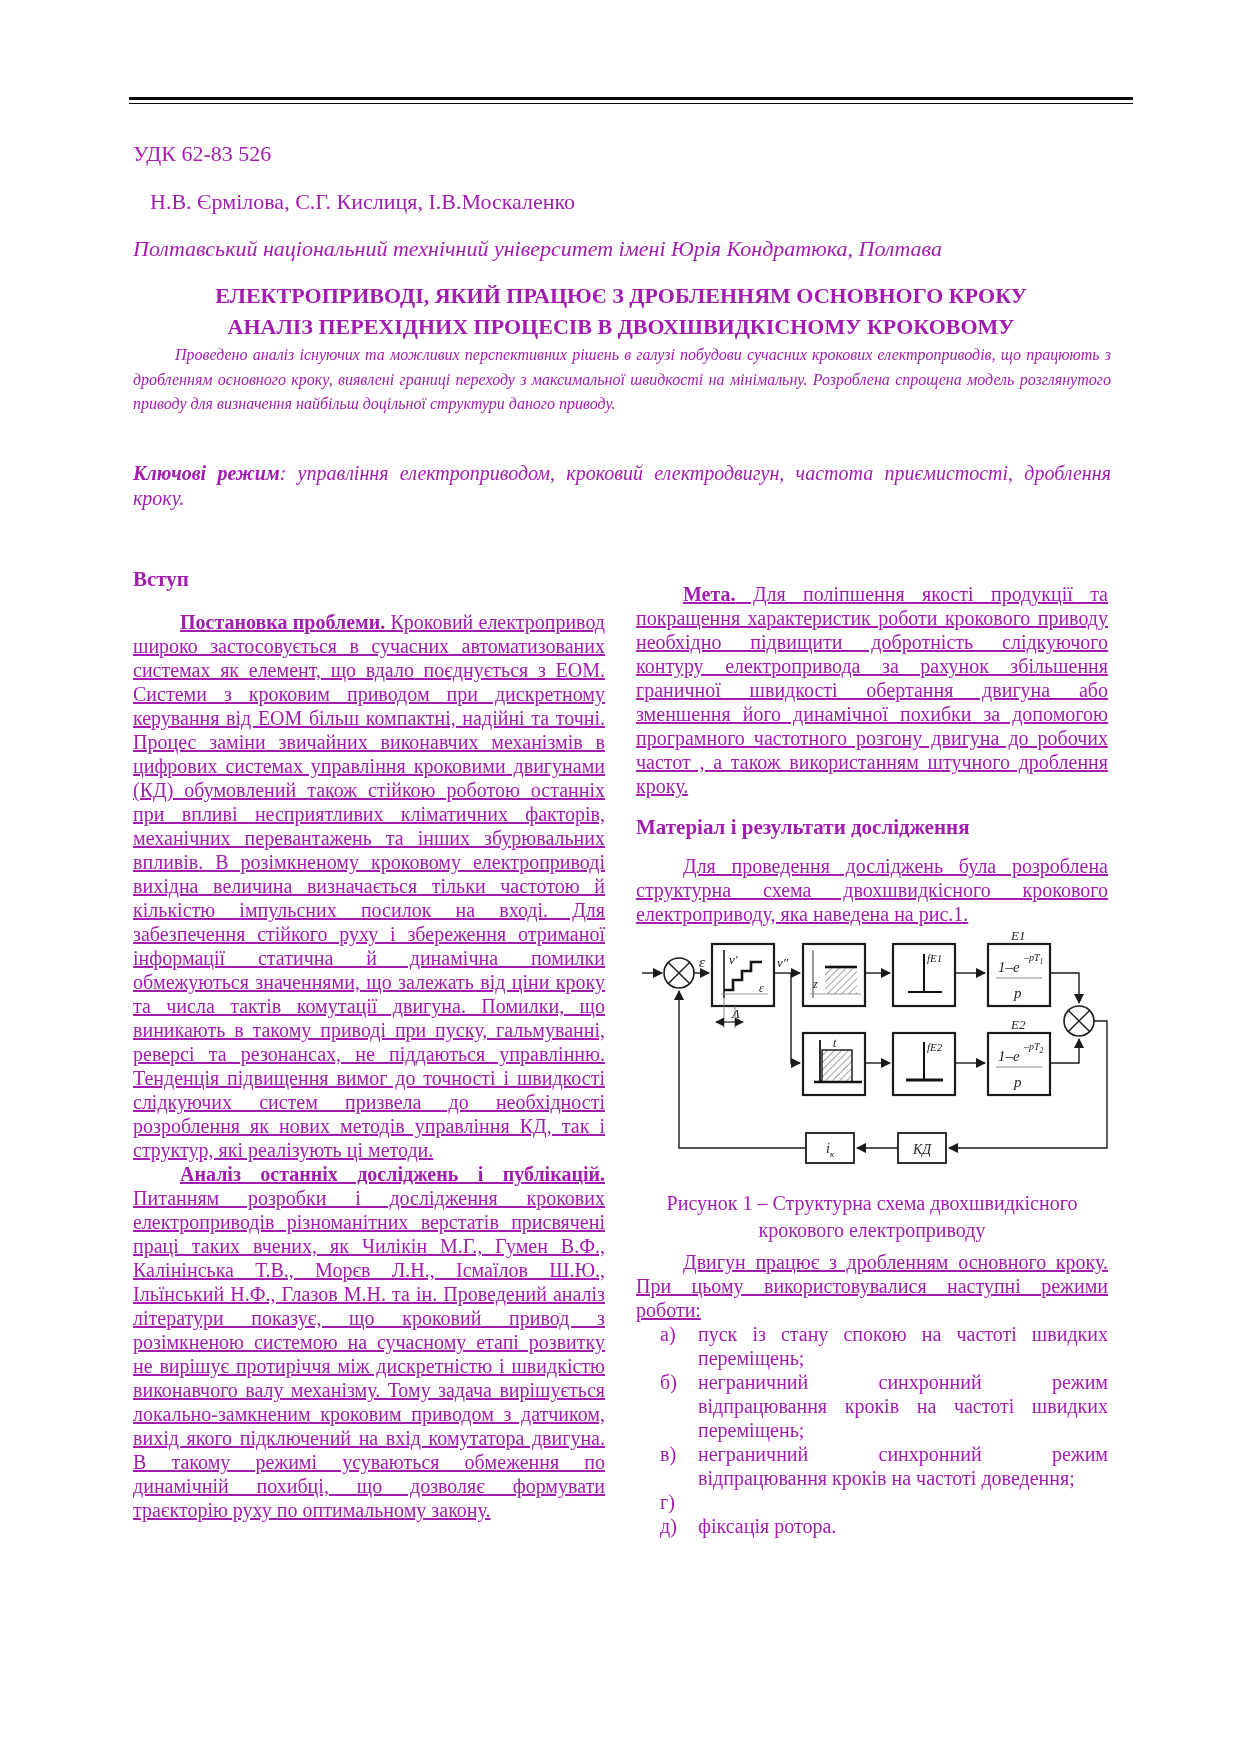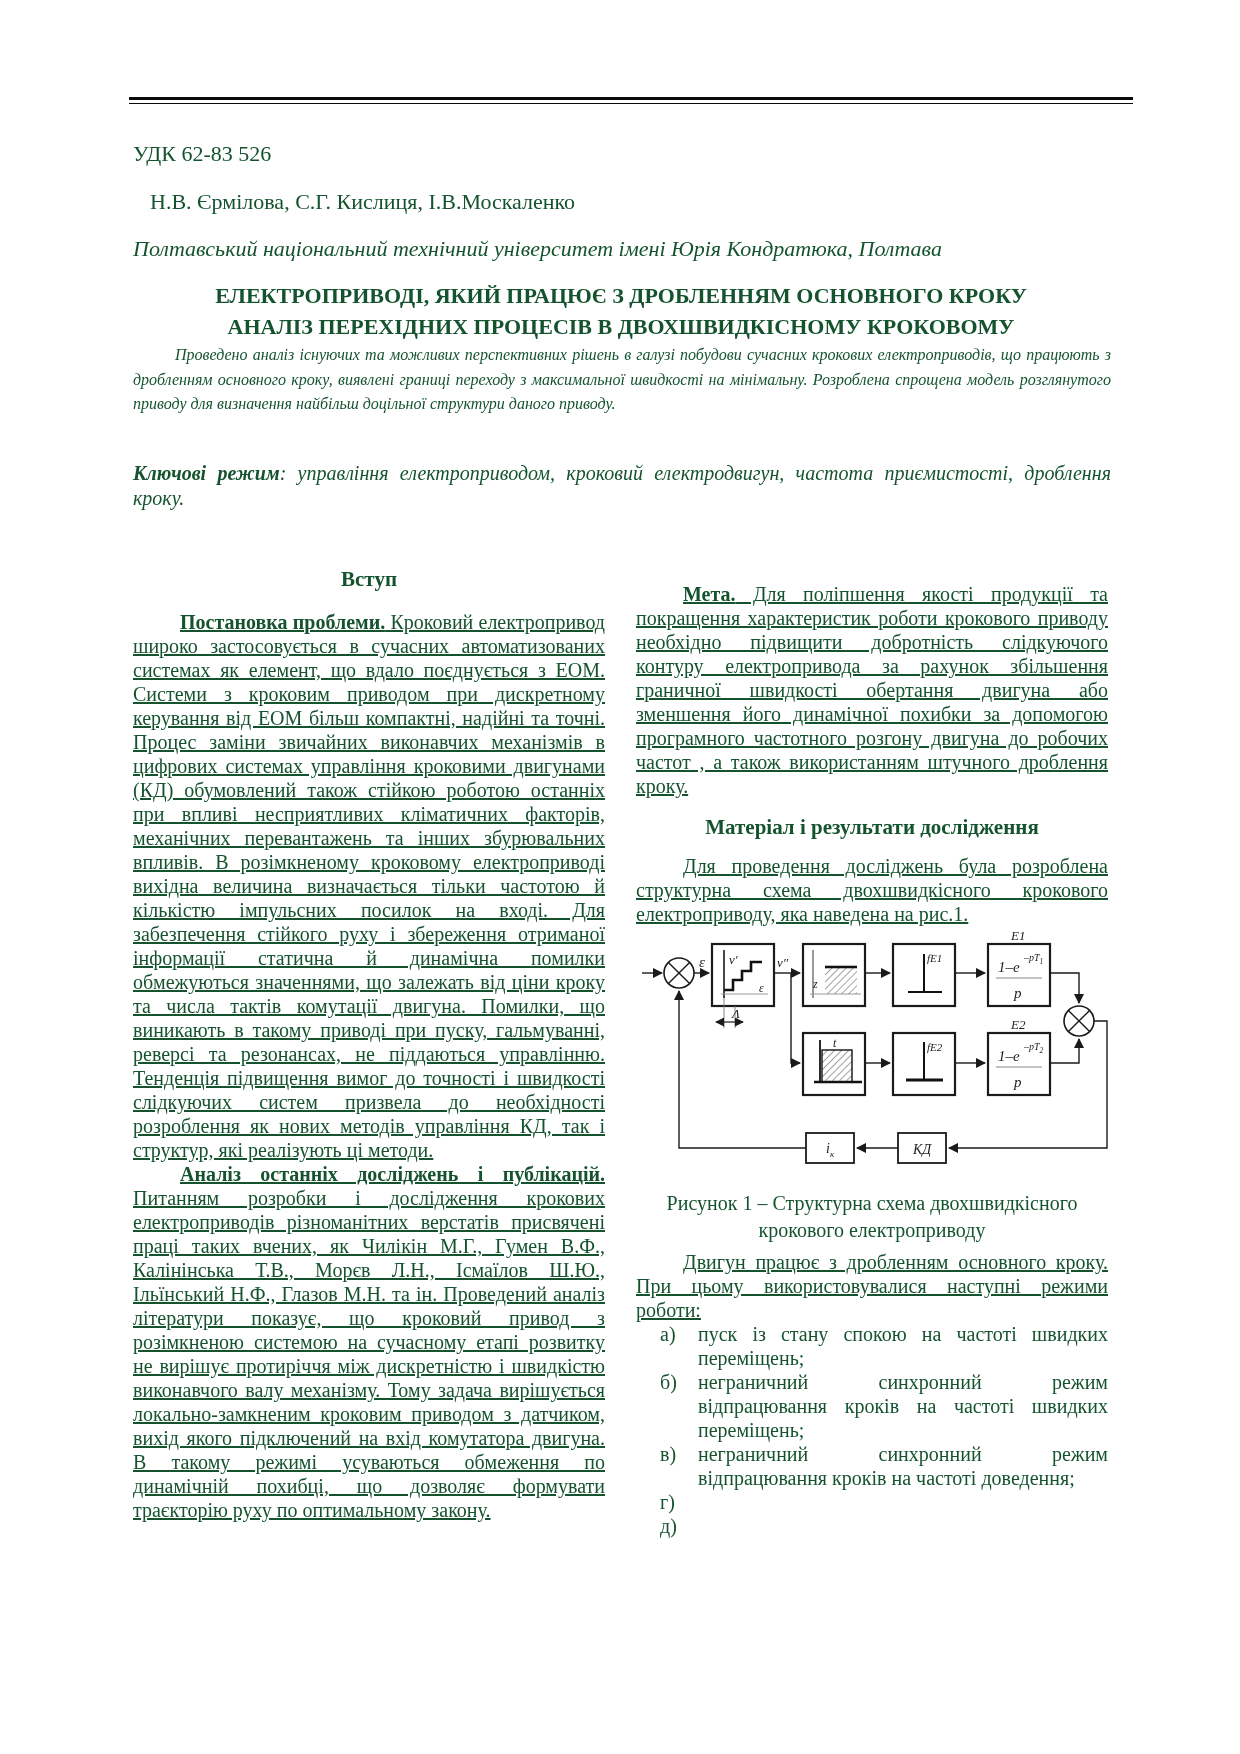--- a/index.html
+++ b/index.html
@@ -1,35 +1,35 @@
 <!DOCTYPE html>
 <html lang="uk"><head>
 <meta charset="utf-8">
 <style>
   html,body{margin:0;padding:0;background:#fff;}
   .page{
-    position:relative;width:1240px;height:1754px;background:#ffffff;color:#14532d;
+    position:relative;width:1240px;height:1754px;background:#ffffff;color:#a21caf;
     font-family:"Liberation Serif","DejaVu Serif",serif;overflow:hidden;
   }
   .top-rule{position:absolute;left:129px;top:97px;width:1004px;height:3px;
     border-top:3px solid #0a0a0a;border-bottom:1px solid #0a0a0a;}
   .udc{position:absolute;left:133px;top:141px;font-size:22px;}
   .authors{position:absolute;left:150px;top:189px;font-size:22px;}
   .affiliation{position:absolute;left:133px;top:236px;font-size:22px;font-style:italic;}
   .title{position:absolute;left:131px;top:280px;width:980px;text-align:center;
     font-weight:700;font-size:22px;line-height:31px;}
   .abstract{position:absolute;left:133px;top:343px;width:978px;font-size:16px;
     line-height:24.6px;font-style:italic;text-align:justify;text-indent:42px;}
   .keywords{position:absolute;left:133px;top:461px;width:978px;font-size:20px;
     line-height:24.6px;text-align:justify;font-style:italic;}
   .keywords .kw-label{font-weight:700;}
   .col{position:absolute;top:566px;width:472px;font-size:20px;line-height:24px;}
   .col-left{left:133px;}
   .col-right{left:636px;}
-  .h{ text-align:center;font-weight:700;font-size:21px;line-height:26px;margin:0 0 18px 0;text-indent:0;}
+  .h{ text-align:left;font-weight:700;font-size:21px;line-height:26px;margin:0 0 18px 0;text-indent:0;}
   .h.mid{margin:16px 0 14px 0;}
   p.body{margin:0;text-align:justify;text-indent:47px;text-decoration:underline;}
   p.body.first{margin-top:16px;}
   .lead{font-weight:700;}
   .figure{margin-top:4px;}
   .figure svg{display:block;}
   .caption{text-align:center;font-size:20px;line-height:27px;margin:12px auto 0 auto;width:440px;}
   p.body.motor{margin-top:6px;}
   .list{margin-top:0;}
   .li{display:flex;padding-left:24px;}
@@ -199,17 +199,18 @@
       </div>
       <div class="li">
         <span class="marker">в)</span>
         <span class="txt">неграничний синхронний режим відпрацювання кроків на частоті доведення;</span>
       </div>
       <div class="li">
         <span class="marker">г)</span>
       </div>
       <div class="li">
         <span class="marker">д)</span>
+        <span class="txt">фіксація ротора.</span>
       </div>
     </div>
   </div>
 
 </div>
 
 </body></html>

